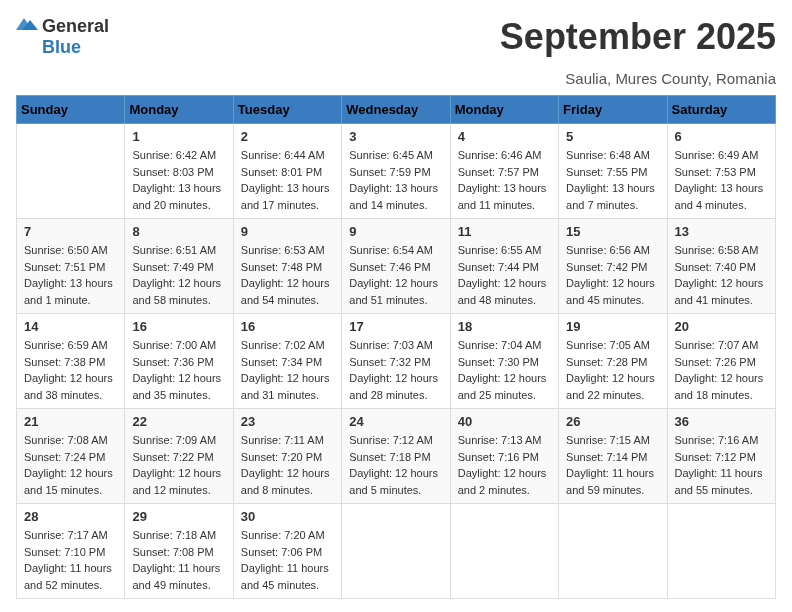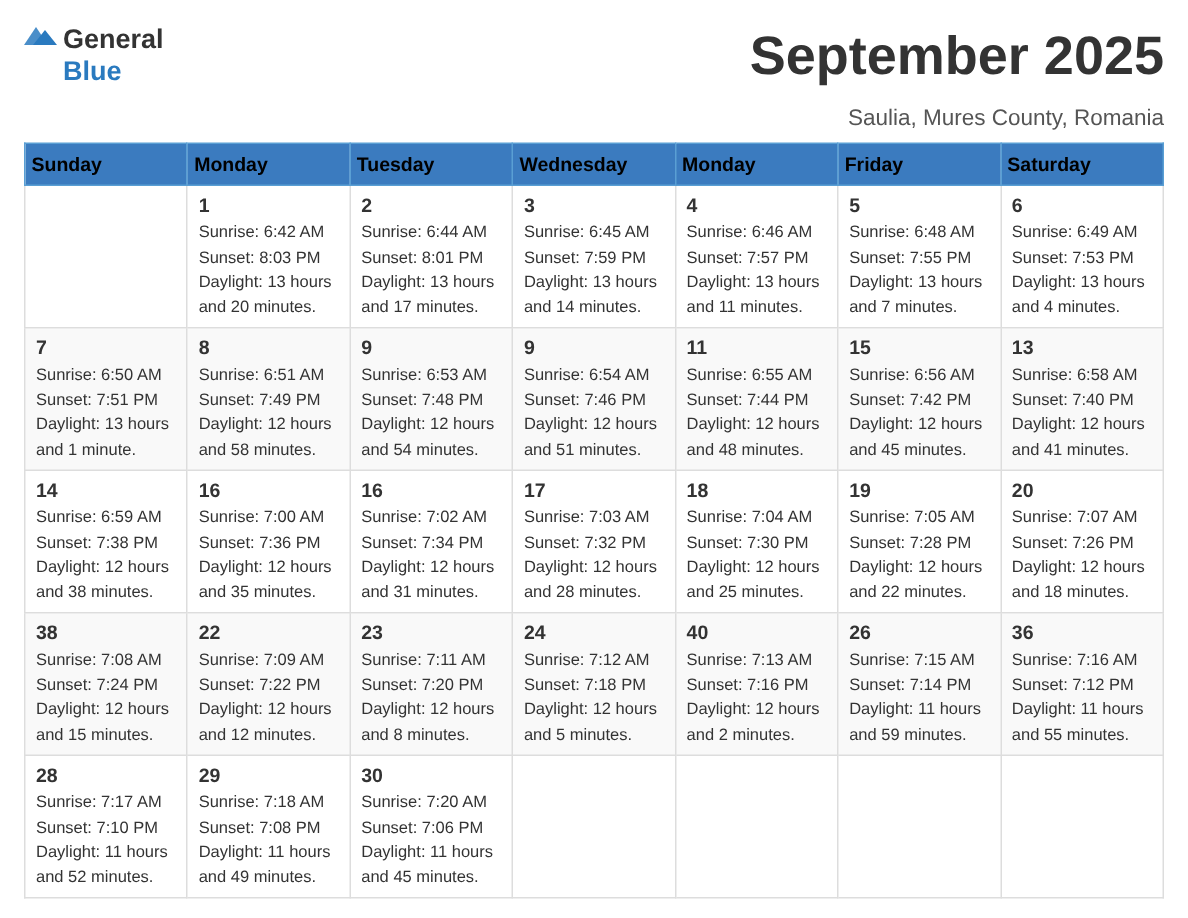--- a/index.html
+++ b/index.html
@@ -235,21 +235,21 @@
         </td>
         <td>
           <span class="day-number">20</span>
           <div class="day-info">
             Sunrise: 7:07 AM<br>Sunset: 7:26 PM<br>Daylight: 12 hours and 18 minutes.
           </div>
         </td>
       </tr>
       <tr>
         <td>
-          <span class="day-number">38</span>
+          <span class="day-number">21</span>
           <div class="day-info">
             Sunrise: 7:08 AM<br>Sunset: 7:24 PM<br>Daylight: 12 hours and 15 minutes.
           </div>
         </td>
         <td>
           <span class="day-number">22</span>
           <div class="day-info">
             Sunrise: 7:09 AM<br>Sunset: 7:22 PM<br>Daylight: 12 hours and 12 minutes.
           </div>
         </td>

